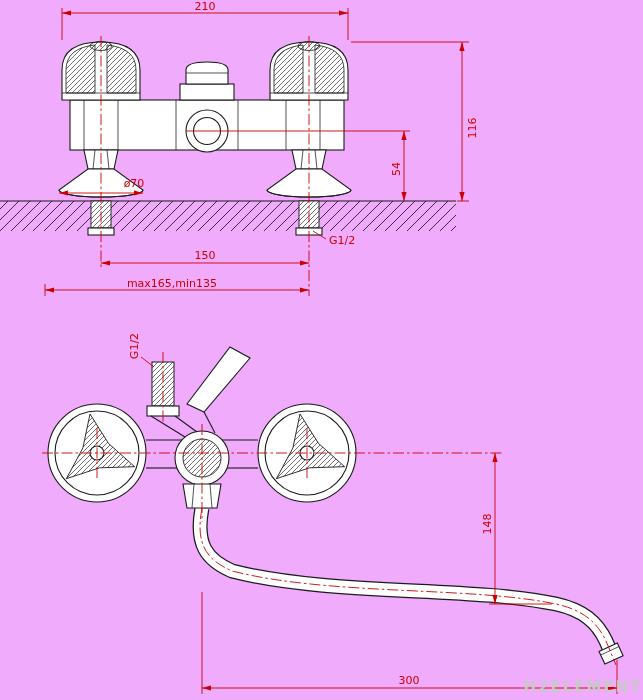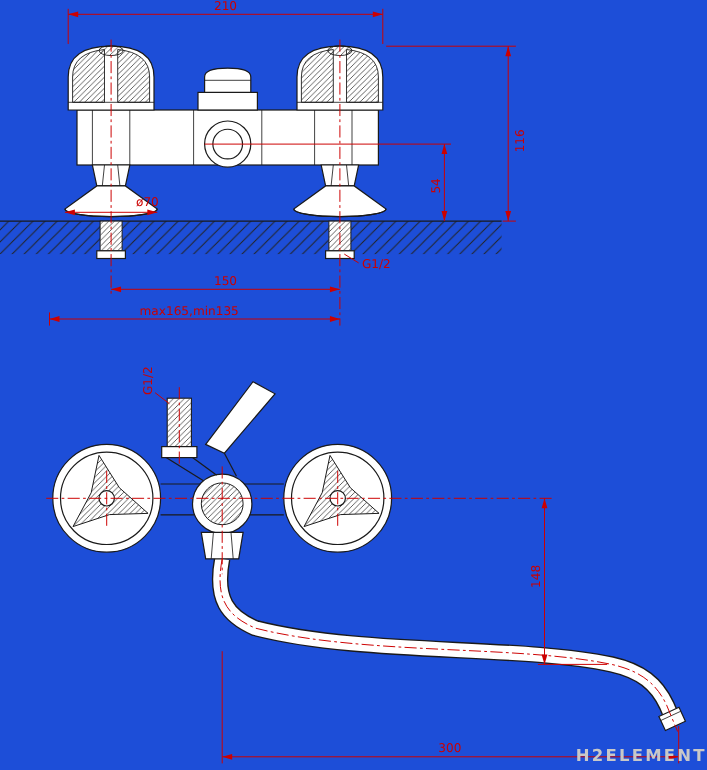--- a/index.html
+++ b/index.html
@@ -1,16 +1,16 @@
 <!DOCTYPE html>
 <html><head>
 <meta charset="utf-8">
 <style>
   html,body{margin:0;padding:0;background:#ffffff;}
-  .page{width:643px;height:700px;background:#1d4ed8;position:relative;overflow:hidden;
+  .page{width:643px;height:700px;background:#f0abfc;position:relative;overflow:hidden;
         font-family:"DejaVu Sans", sans-serif;}
   svg{display:block;}
   .bl{stroke:#1a1a1a;fill:none;stroke-width:1.1;}
   .blt{stroke:#1a1a1a;fill:none;stroke-width:0.75;}
   .blf{stroke:#1a1a1a;fill:#ffffff;stroke-width:1.1;}
   .rd{stroke:#cc0000;fill:none;stroke-width:0.9;}
   .rcl{stroke:#cc0000;fill:none;stroke-width:0.9;stroke-dasharray:11 3 2.5 3;}
   text.dim{fill:#cc0000;font-family:"DejaVu Sans",sans-serif;font-size:11px;}
   text.wm{fill:#c8c8c8;font-family:"DejaVu Sans",sans-serif;font-size:15px;font-weight:bold;letter-spacing:2px;}
 </style>

